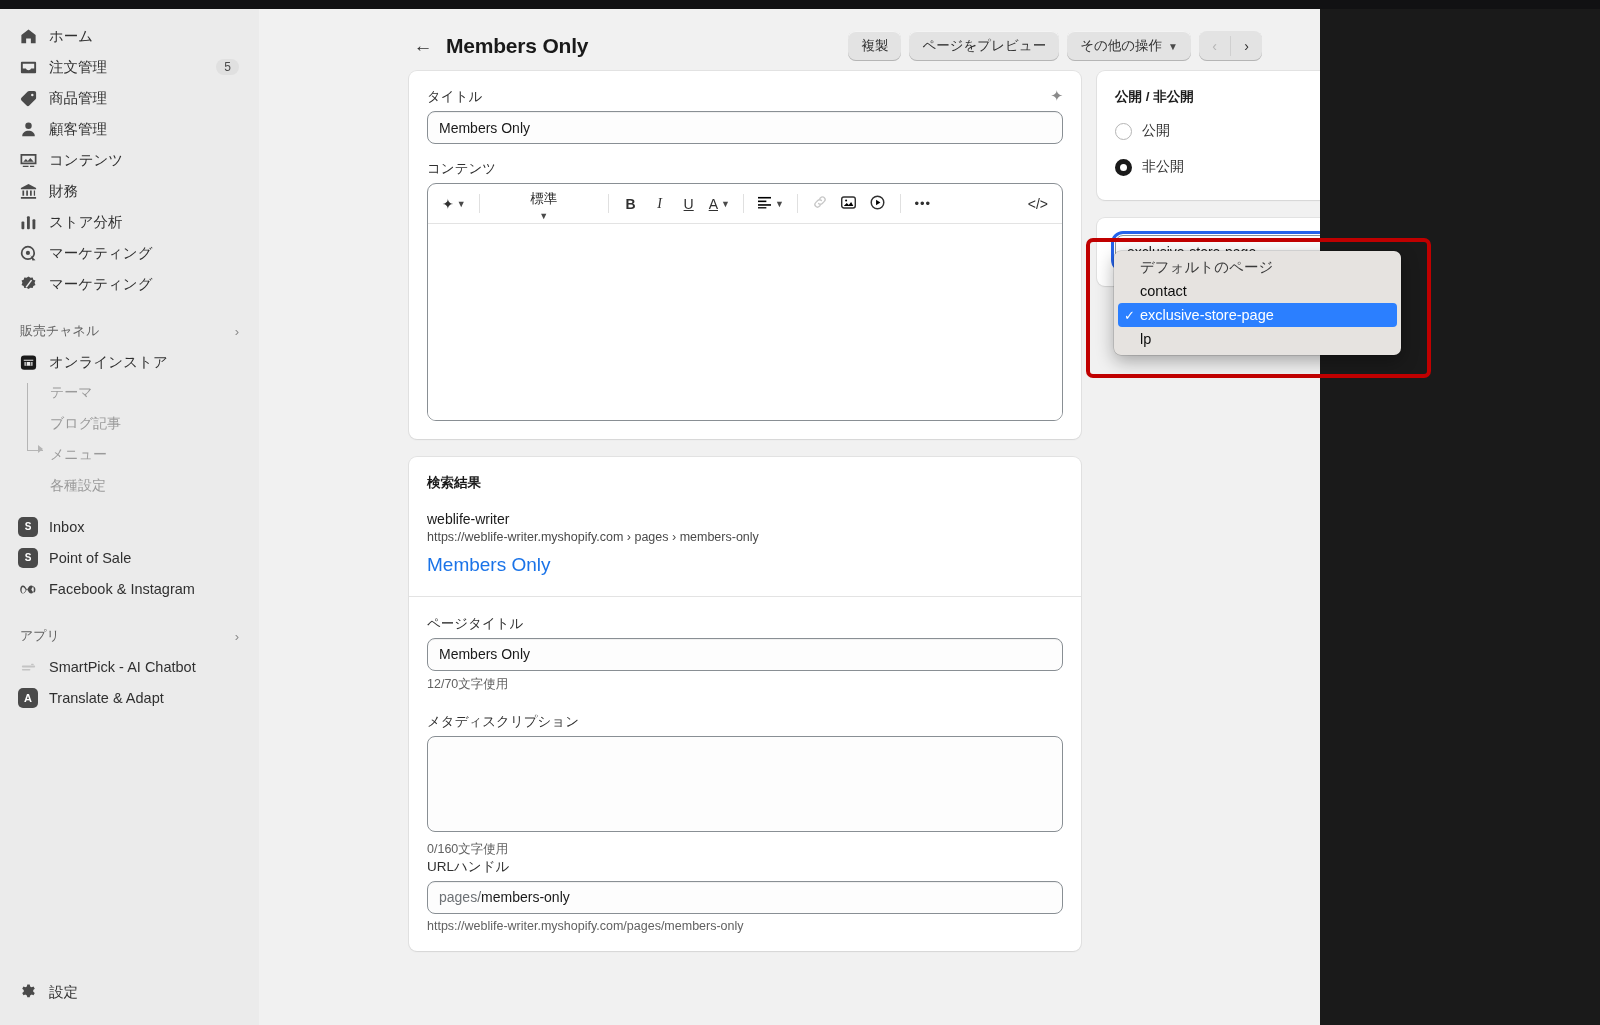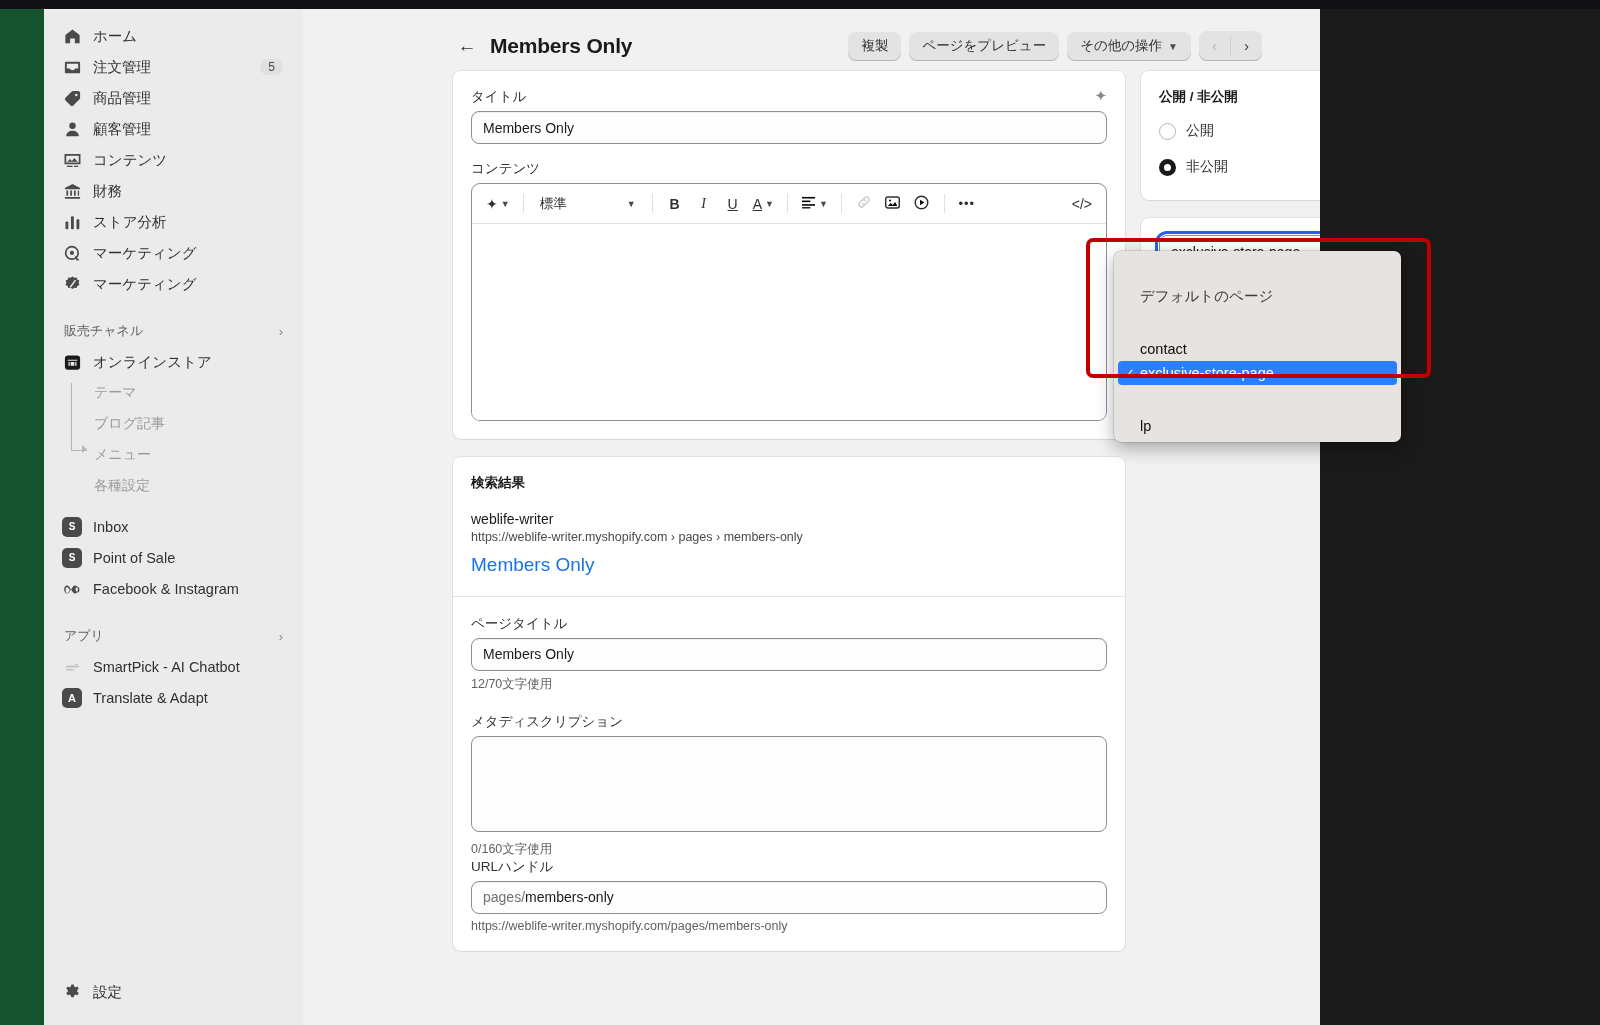--- a/index.html
+++ b/index.html
@@ -10,21 +10,21 @@
     overflow: hidden;
   }
   #root { position: relative; width: 1600px; height: 1025px; background: #1a1a1a; }
 
   
   .topbar { position: absolute; left: 0; top: 0; width: 1600px; height: 9px; background: #111113; }
 
   
   .app {
     position: absolute; left: 0; top: 9px; width: 1320px; height: 1016px;
-    background: #14532d; display: flex; padding-left: 44px;
+    background: #c2410c; display: flex;
   }
 
   
   .sidebar {
     width: 259px; flex: 0 0 259px; height: 100%;
     background: #ebebeb;
     padding: 12px 8px 0 8px;
     position: relative;
     display: flex; flex-direction: column;
   }
@@ -143,21 +143,21 @@
     border-bottom: 1px solid #e3e3e3; gap: 1px;
   }
   .tb {
     height: 28px; min-width: 28px; border: none; background: transparent;
     display: flex; align-items: center; justify-content: center; gap: 3px;
     border-radius: 7px; color: #303030; font-size: 14px; font-family: inherit; padding: 0 5px;
   }
   .tb.dim { color: #c9c9c9; }
   .tb .cv { font-size: 9px; color: #4a4a4a; }
   .tb-sep { width: 1px; height: 19px; background: #e0e0e0; margin: 0 7px; }
-  .tb-style { width: 112px; justify-content: space-between; font-size: 13.5px; padding: 0 8px; }
+  .tb-style { width: 112px; justify-content: space-between; font-size: 13.5px; padding: 0 8px; flex-direction: column; }
   .editor-body { height: 196px; background: #fff; }
 
   
   .sr-title { font-size: 13.5px; font-weight: 700; color: #1a1a1a; margin-bottom: 18px; }
   .sr-site { font-size: 14px; color: #1a1a1a; line-height: 1.35; }
   .sr-url { font-size: 12.5px; color: #4a4a4a; margin-top: 1px; }
   .sr-link { font-size: 19px; color: #1a73e8; margin-top: 10px; }
   .divider { height: 1px; background: #e3e3e3; width: 100%; }
 
   .url-prefix { color: #6d7175; }
@@ -186,21 +186,20 @@
   .popup {
     position: absolute; left: 1114px; top: 251px; width: 287px;
     background: #e6e3e0; border-radius: 7px;
     box-shadow: 0 0 0 .5px rgba(0,0,0,.22), 0 6px 18px rgba(0,0,0,.32);
     padding: 4px 0; z-index: 40;
   }
   .popup-item {
     height: 24px; display: flex; align-items: center;
     padding: 0 8px 0 10px; font-size: 14.5px; color: #0d0d0d;
     white-space: nowrap;
-    margin-top: 29px;
   }
   .popup-item .chk { width: 16px; flex: 0 0 16px; font-size: 13px; }
   .popup-item.sel { background: #2b7fff; color: #fff; border-radius: 4px; margin: 0 4px; padding-left: 6px; }
   .popup-item.hdr { color: #3a3a3a; padding-left: 26px; }
 
   
   .redbox {
     position: absolute; left: 1086px; top: 238px; width: 345px; height: 140px;
     border: 4px solid #c00000; border-radius: 7px; z-index: 45; pointer-events: none;
   }

